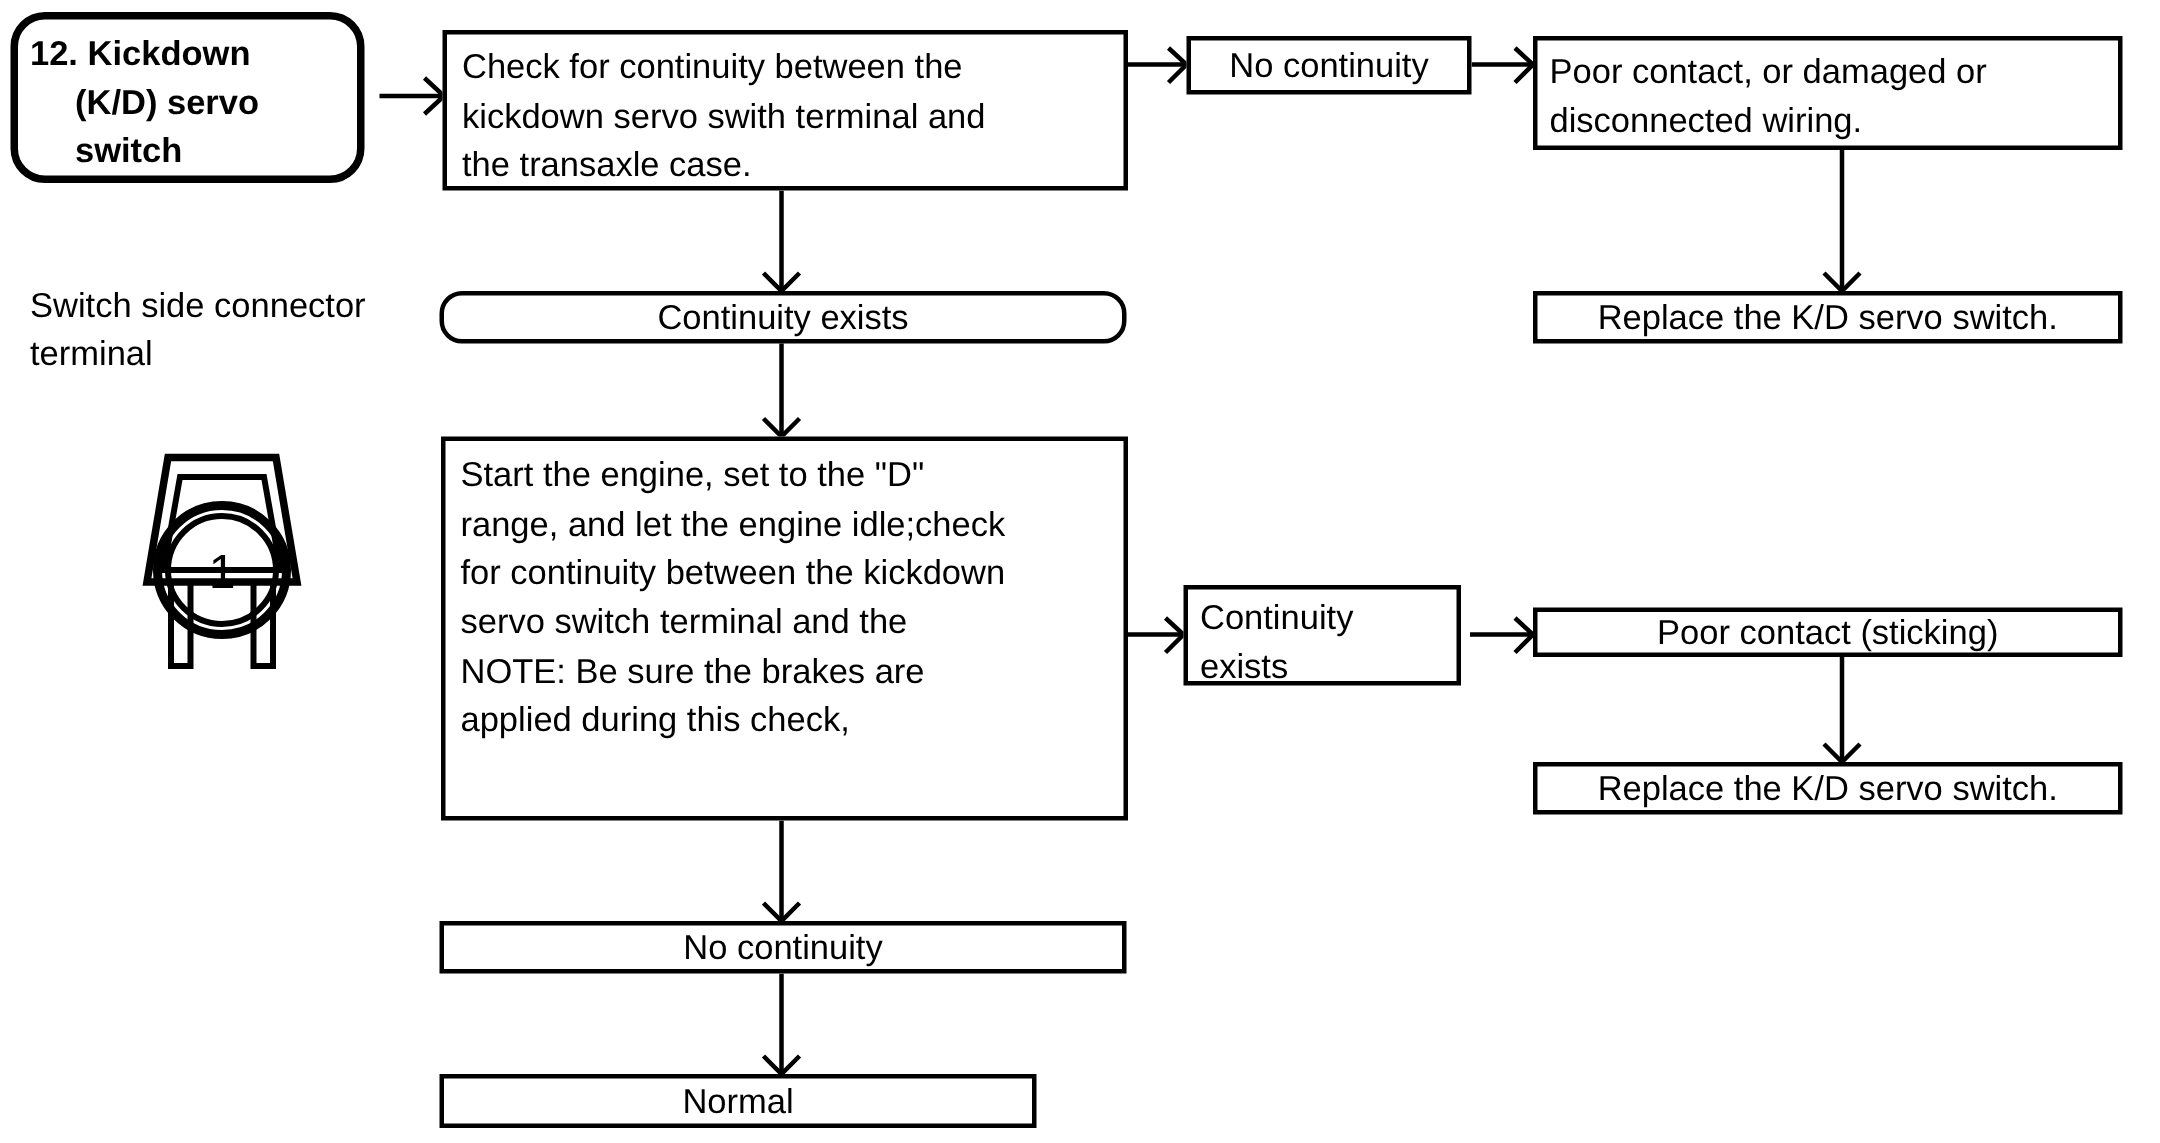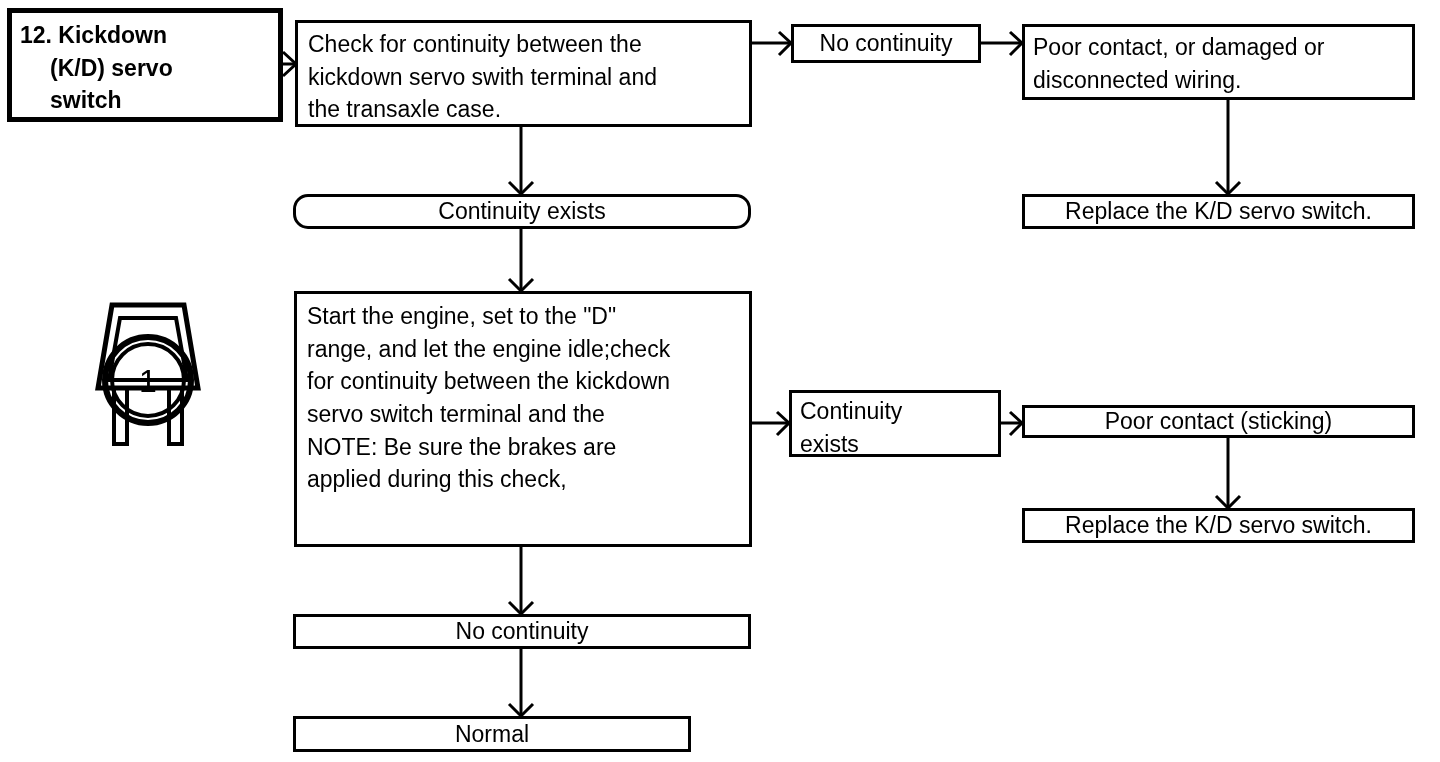--- a/index.html
+++ b/index.html
@@ -124,28 +124,32 @@
       <line x1="521" y1="547" x2="521" y2="614"></line>
       <polyline points="509,602 521,614 533,602"></polyline>
     </g>
 
     <g stroke="#000" stroke-width="3" fill="none">
       <line x1="521" y1="649" x2="521" y2="716"></line>
       <polyline points="509,704 521,716 533,704"></polyline>
     </g>
   </svg>
 
-  <div class="box thick" style="left:7px; top:8px; width:276px; height:114px;">
+  <div class="box thick" style="left:7px; top:8px; width:236px; height:114px;border-radius:23px;">
     <div class="box-inner left bold" style="flex-direction:column; padding-top:6px;">
       <div>12. Kickdown</div>
       <div style="padding-left:30px;">(K/D) servo</div>
       <div style="padding-left:30px;">switch</div>
     </div>
   </div>
 
+  <div class="plain-label" style="left:20px; top:188px; width:280px;">
+    <div>Switch side connector</div>
+    <div>terminal</div>
+  </div>
 
   <svg class="connector-art" style="left:88px; top:296px; width:120px; height:155px;" viewBox="0 0 120 155">
     <g fill="none" stroke="#000" stroke-width="5" stroke-linejoin="miter">
 
       <path d="M 24,9 L 96,9 L 110,92 L 10,92 Z"></path>
 
       <path d="M 32,22 L 88,22 L 99,84 L 21,84 Z" stroke-width="4"></path>
 
       <path d="M 26,92 L 26,148 L 39,148 L 39,92" stroke-width="4"></path>
 
@@ -189,21 +193,21 @@
     <div class="box-inner left" style="flex-direction:column; padding:6px 10px;">
       <div>Start the engine, set to the "D"</div>
       <div>range, and let the engine idle;check</div>
       <div>for continuity between the kickdown</div>
       <div>servo switch terminal and the</div>
       <div>NOTE: Be sure the brakes are</div>
       <div>applied during this check,</div>
     </div>
   </div>
 
-  <div class="box" style="left:789px; top:390px; width:212px; height:67px;">
+  <div class="box" style="left:789px; top:390px; width:185px; height:67px;">
     <div class="box-inner left" style="flex-direction:column; padding:2px 8px;">
       <div>Continuity</div>
       <div>exists</div>
     </div>
   </div>
 
   <div class="box" style="left:1022px; top:405px; width:393px; height:33px;">
     <div class="center">Poor contact (sticking)</div>
   </div>
 

